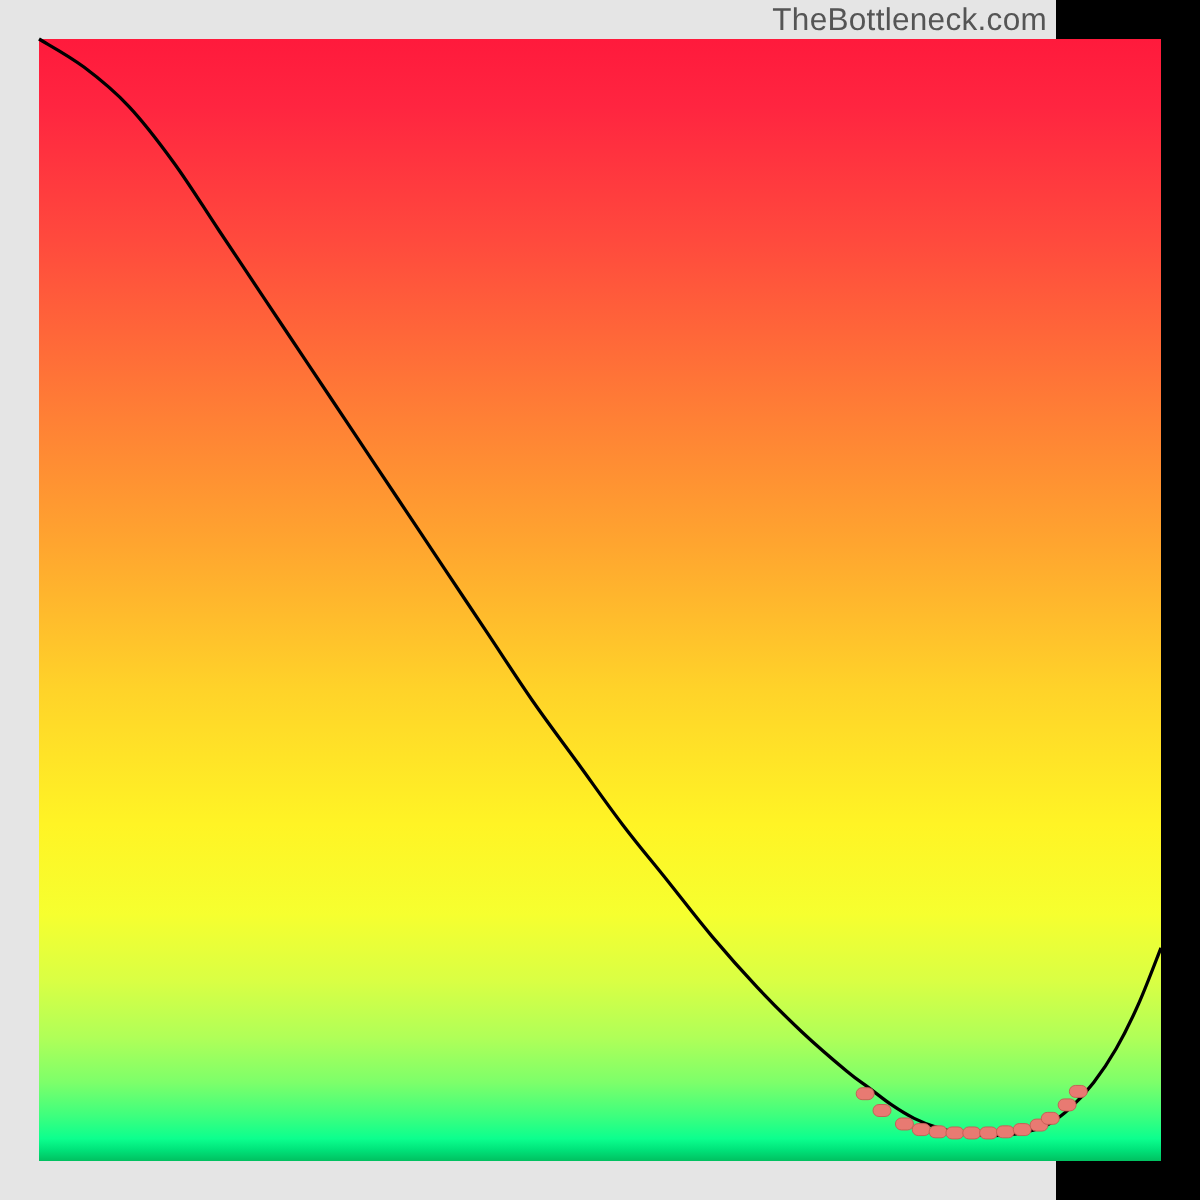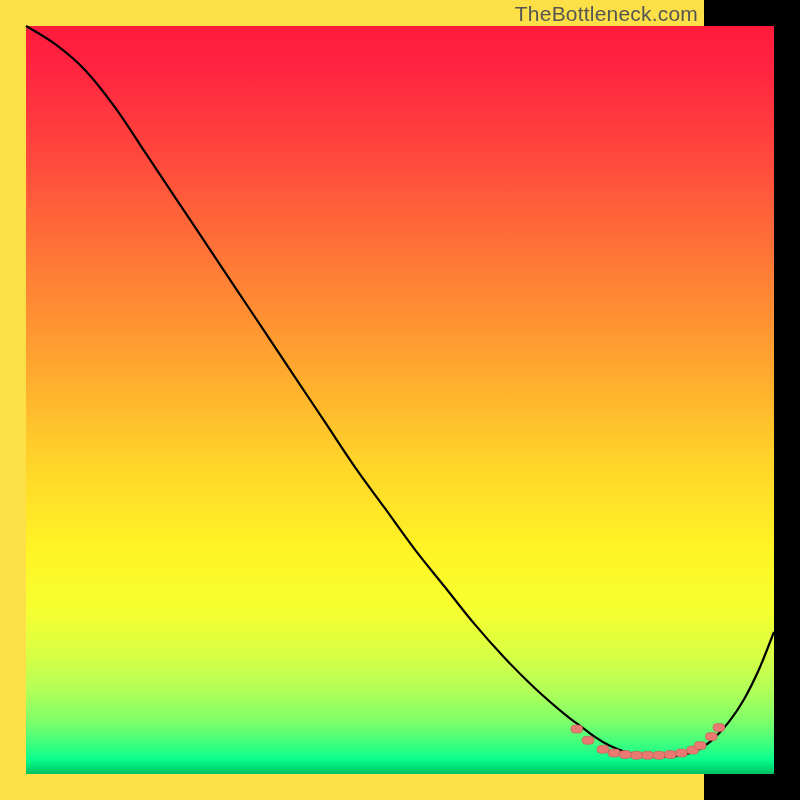--- a/index.html
+++ b/index.html
@@ -8,21 +8,21 @@
     width: 800px;
     height: 800px;
     overflow: hidden;
     background: #000;
     font-family: Arial, Helvetica, sans-serif;
   }
   .stage {
     position: relative;
     width: 704px;
     height: 800px;
-    background: #fde047;
+    background: #e5e5e5;
   }
   .plot {
     position: absolute;
     left: 26px;
     top: 26px;
     width: 748px;
     height: 748px;
     
     background: linear-gradient(
       to bottom,

